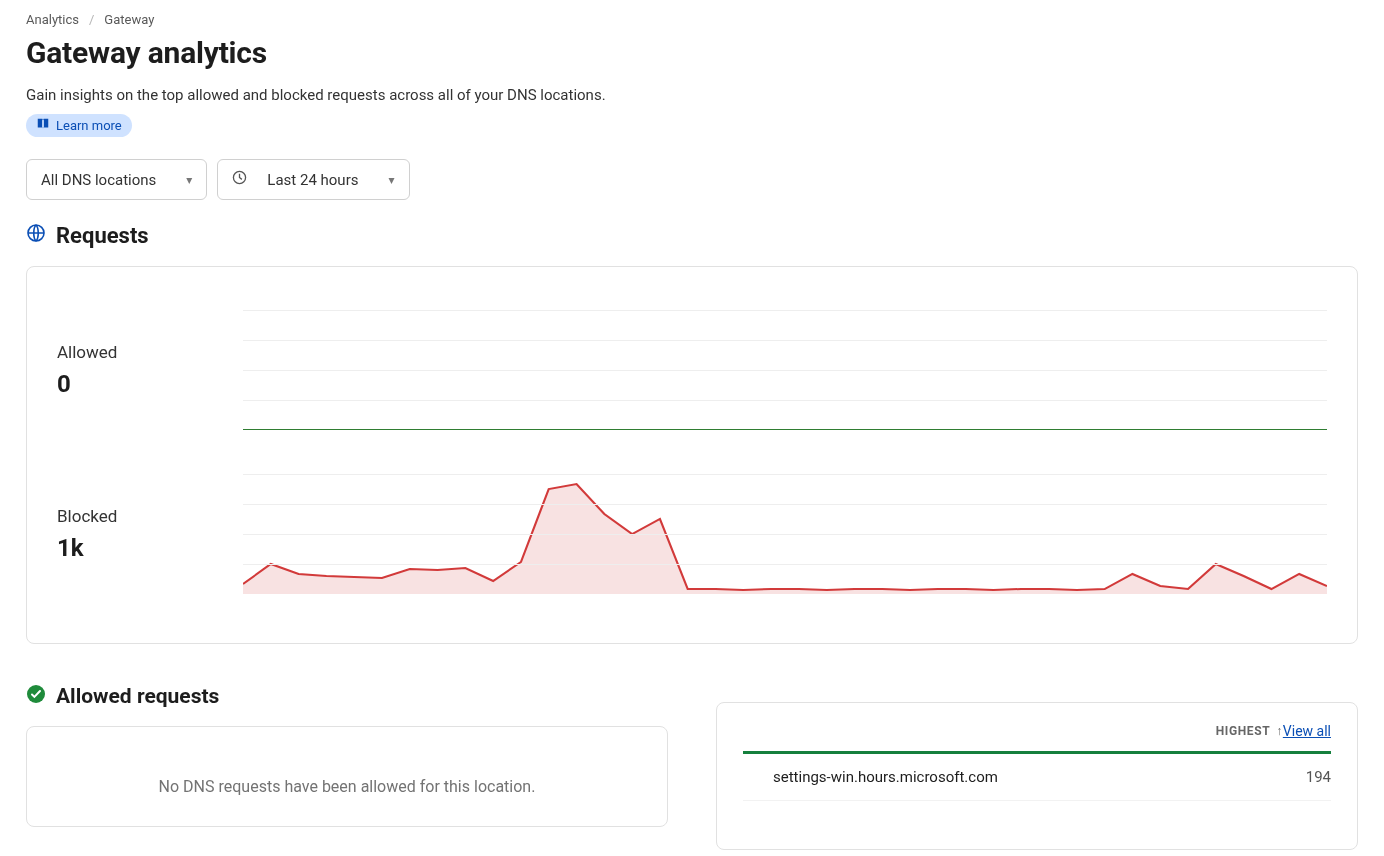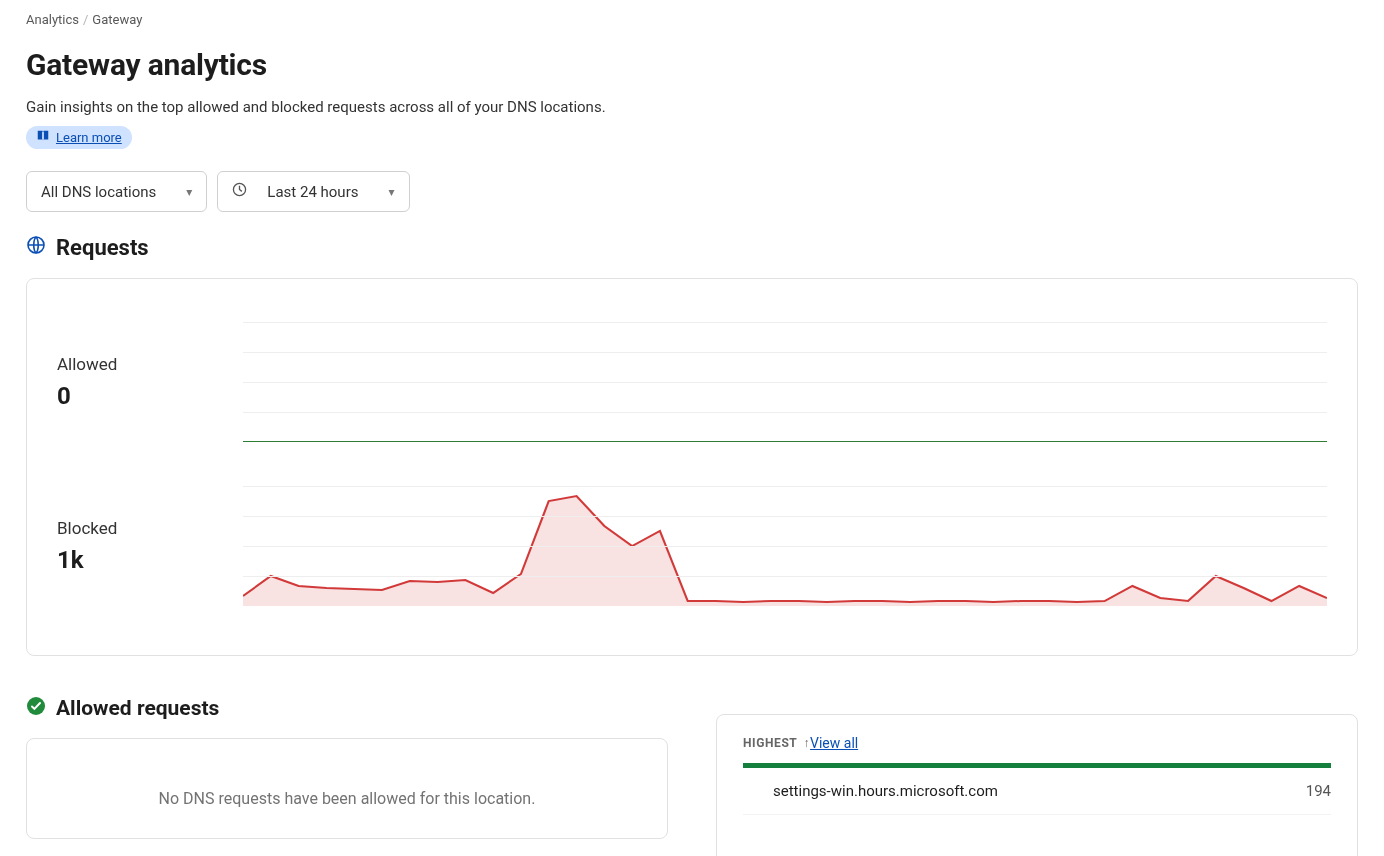--- a/index.html
+++ b/index.html
@@ -3,30 +3,30 @@
 <meta charset="utf-8">
 <style>
 * { box-sizing: border-box; margin: 0; padding: 0; }
 body {
   font-family: -apple-system, BlinkMacSystemFont, "Segoe UI", Roboto, Helvetica, Arial, sans-serif;
   background: #fff;
   color: #1d1d1d;
   padding: 12px 26px 40px 26px;
   width: 1384px;
 }
-.breadcrumb { font-size: 13px; color: #595959; display: flex; gap: 4px; align-items: flex-start; }
+.breadcrumb { font-size: 13px; color: #595959; display: flex; gap: 10px; align-items: flex-start; }
 .breadcrumb a { color: #595959; text-decoration: none; }
 .breadcrumb .sep { color: #b6b6b6; }
-h1.page-title { font-size: 30px; font-weight: 700; margin-top: 20px; letter-spacing: -0.2px; }
+h1.page-title { font-size: 30px; font-weight: 700; margin-top: 8px; letter-spacing: -0.2px; }
 .subtitle { font-size: 15px; color: #333; margin-top: 16px; }
 .learn-more-pill {
   display: inline-flex; align-items: center; gap: 6px;
   background: #cfe2ff; color: #0b4fb5;
   font-size: 13px; padding: 3px 10px; border-radius: 12px;
-  margin-top: 10px; cursor: pointer; text-decoration: underline;
+  margin-top: 10px; cursor: pointer;
 }
 .learn-more-pill svg { width: 14px; height: 14px; }
 .filters { display: flex; gap: 10px; margin-top: 22px; }
 .select-box {
   display: inline-flex; align-items: center; gap: 20px;
   border: 1px solid #d0d0d0; border-radius: 6px;
   padding: 10px 14px; font-size: 15px; color: #333; cursor: pointer;
   background: #fff;
 }
 .select-box .chev { color: #777; font-size: 12px; margin-left: 10px; }
@@ -43,21 +43,21 @@
 .metric-label .lbl { font-size: 17px; color: #333; }
 .metric-label .val { font-size: 24px; font-weight: 700; margin-top: 8px; }
 .chart-area { flex: 1; height: 120px; position: relative; }
 .grid-line { position: absolute; left: 0; right: 0; border-top: 1px solid #eee; }
 .chart-svg { width: 100%; height: 100%; display: block; }
 .two-col { display: grid; grid-template-columns: 1fr 1fr; gap: 48px; margin-top: 40px; }
 .mini-head { display: flex; align-items: center; gap: 10px; }
 .mini-head h3 { font-size: 21px; font-weight: 700; }
 .empty-msg { text-align: center; font-size: 16px; color: #737373; padding: 50px 20px 30px; }
 .blocked-card { padding: 20px 26px; }
-.blocked-top { display: flex; justify-content: flex-start; align-items: center; border-bottom: 5px solid #15803d; padding-bottom: 12px; }
+.blocked-top { display: flex; justify-content: flex-end; align-items: center; border-bottom: 3px solid #15803d; padding-bottom: 12px; }
 .blocked-top .hlabel { font-size: 12px; font-weight: 700; color: #666; letter-spacing: 0.6px; display: flex; align-items: center; gap: 6px; }
 .blocked-top a { color: #0b4fb5; font-size: 14px; }
 .blocked-row { display: flex; align-items: center; justify-content: space-between; padding: 14px 0; border-bottom: 1px solid #f2f2f2; font-size: 15px; }
 .blocked-row:last-child { border-bottom: none; }
 .blocked-row .left { display: flex; align-items: center; gap: 12px; }
 .blocked-row .globe { width: 18px; height: 18px; color: #888; }
 .blocked-row .globe.hidden { visibility: hidden; }
 .blocked-row .count { color: #555; font-size: 15px; text-align: right; }
 </style>
 </head>

